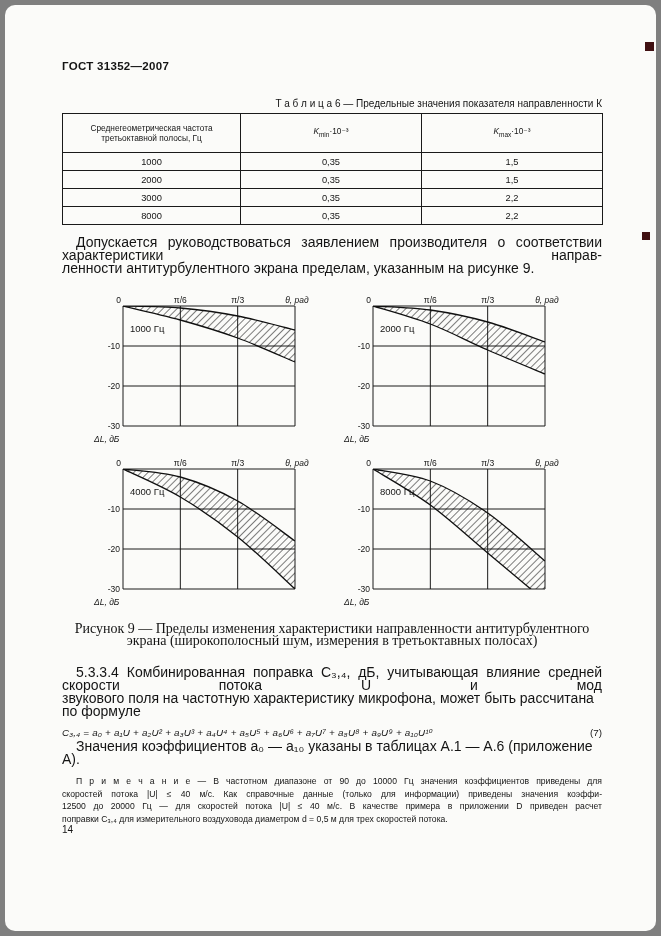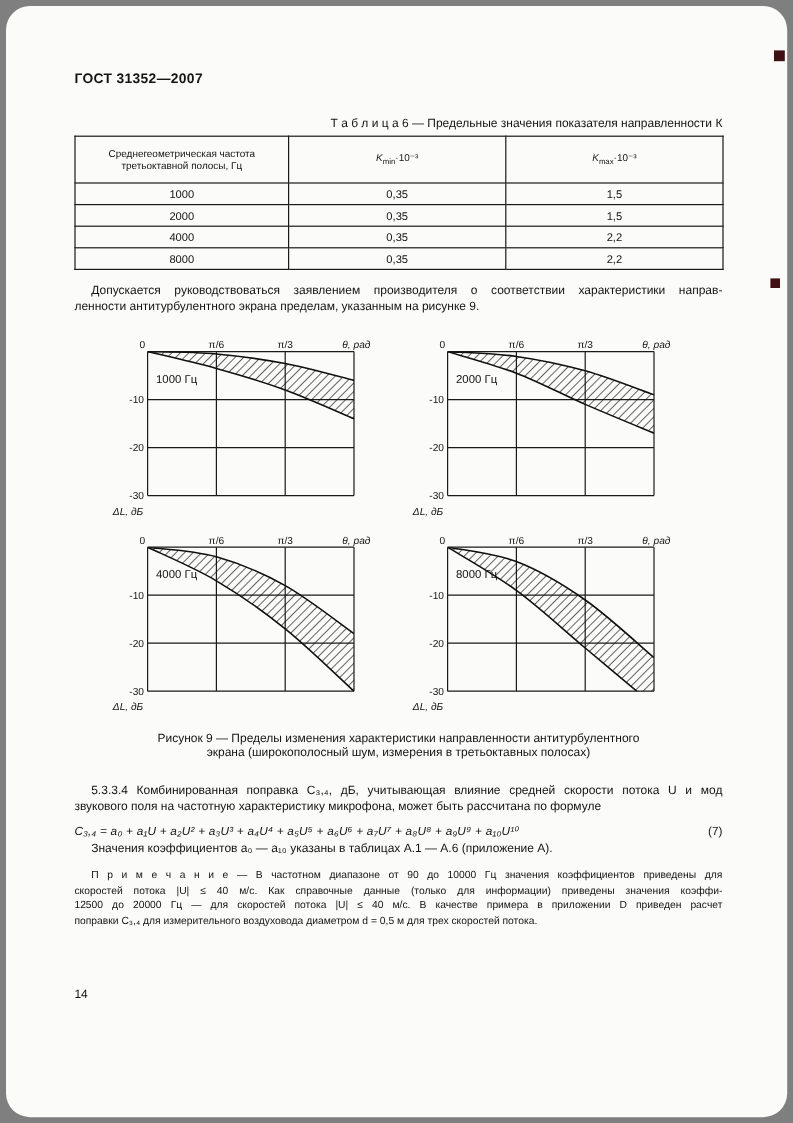--- a/index.html
+++ b/index.html
@@ -1,42 +1,42 @@
 <!DOCTYPE html>
 <html><head>
 <meta charset="utf-8">
 <style>
   html,body{margin:0;padding:0;}
   body{
     width:661px;height:936px;position:relative;overflow:hidden;
     background:#7f7f7f;
     font-family:"Liberation Sans","DejaVu Sans",sans-serif;color:#141414;
   }
-  .page{position:absolute;left:5px;top:5px;width:651px;height:926px;background:#fbfbf9;border-radius:20px;}
+  .page{position:absolute;left:5px;top:5px;width:651px;height:926px;background:#fbfbf9;border-radius:10px;}
   .content{position:absolute;left:57px;top:55px;width:540px;}
   .doc-header{font-weight:bold;font-size:11.5px;letter-spacing:.3px;margin-bottom:26px;}
   .tbl-caption{font-size:10px;margin-bottom:4px;text-align:right;}
   table.t6{border-collapse:collapse;width:100%;table-layout:fixed;}
   .t6 th,.t6 td{border:1px solid #1a1a1a;}
   .t6 th{font-weight:normal;font-size:8.3px;padding:3px 8px;height:32px;vertical-align:middle;text-align:center;line-height:10px;}
   .t6 td{font-size:9.3px;text-align:center;height:15px;padding:1px 4px;}
   .t6 sub{font-size:6.5px;}
   .it{font-style:italic;}
-  .para{font-size:10px;line-height:13px;}
+  .para{font-size:14px;line-height:13px;}
   .jl{text-align:justify;text-align-last:justify;}
   .jl-last{text-align:left;}
   .ind{text-indent:14px;}
   .figures{margin-top:18px;}
   .fig-row{display:flex;justify-content:center;gap:22px;}
   .fig-row + .fig-row{margin-top:10px;}
   .figure{width:228px;height:153px;}
   svg text{font-size:8.5px;fill:#141414;font-family:"Liberation Sans","DejaVu Sans",sans-serif;}
   svg .ital{font-style:italic;}
   svg .ttl{font-size:9.5px;}
-  .fig-caption{margin-top:14px;text-align:center;font-size:10px;line-height:11.5px;}
+  .fig-caption{margin-top:14px;text-align:center;font-size:14px;line-height:11.5px;font-family:Liberation Serif, serif;}
   .sec{margin-top:20px;}
   .formula-row{display:flex;align-items:baseline;margin-top:9px;font-size:9.8px;}
   .formula{font-style:italic;letter-spacing:.2px;}
   .formula-num{margin-left:auto;font-style:normal;}
   .where{margin-top:8px;}
   .coeff{margin-top:2px;}
   .note{margin-top:9px;font-size:8.6px;line-height:12.6px;}
   .page-number{position:absolute;left:57px;top:819px;font-size:10px;}
   .marker{position:absolute;background:#401012;}
   .marker-a{left:637px;top:227px;width:8px;height:8px;}
@@ -70,21 +70,21 @@
           <td>1000</td>
           <td>0,35</td>
           <td>1,5</td>
         </tr>
         <tr>
           <td>2000</td>
           <td>0,35</td>
           <td>1,5</td>
         </tr>
         <tr>
-          <td>4000</td>
+          <td>3000</td>
           <td>0,35</td>
           <td>2,2</td>
         </tr>
         <tr>
           <td>8000</td>
           <td>0,35</td>
           <td>2,2</td>
         </tr>
       </tbody>
     </table>

